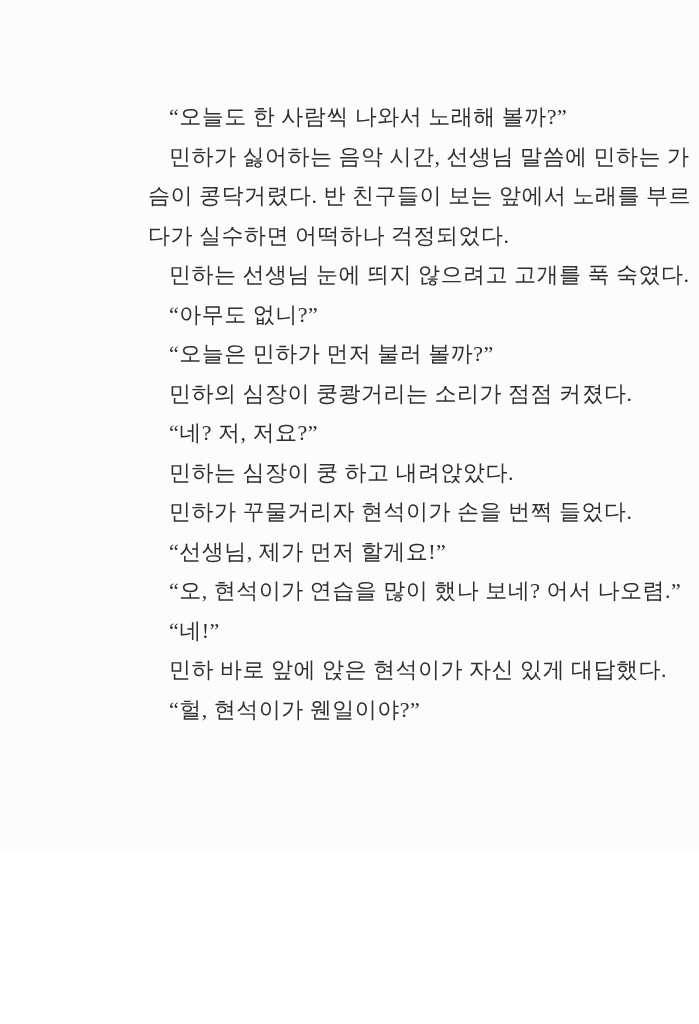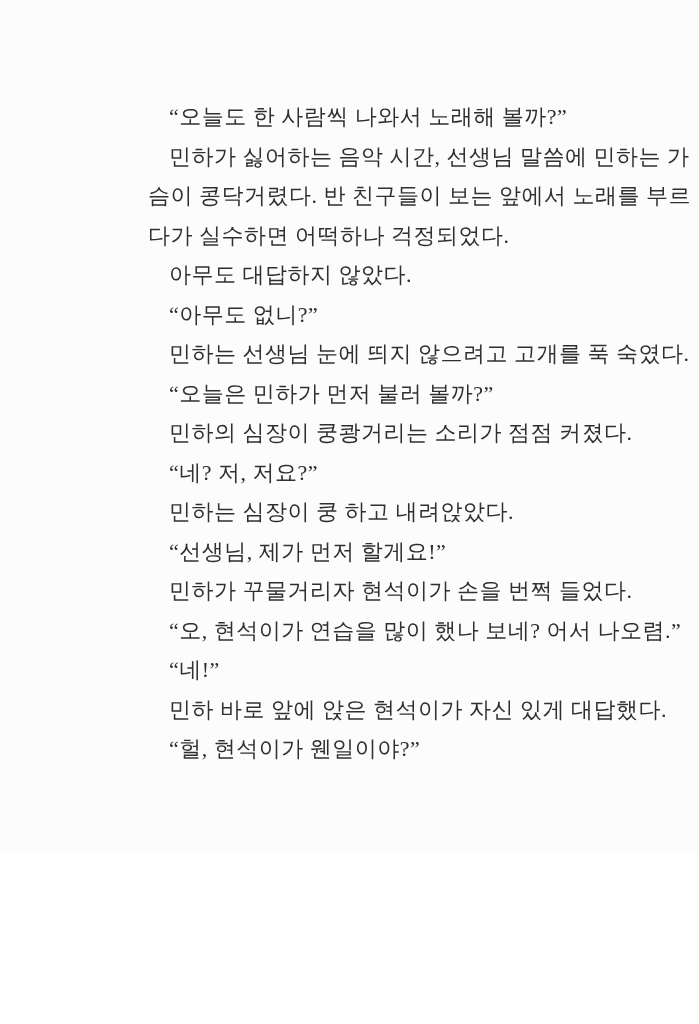--- a/index.html
+++ b/index.html
@@ -66,29 +66,28 @@
 </head>
 <body>
 
 <div class="page">
 
   <div class="text-block">
       <div class="line indent">“오늘도 한 사람씩 나와서 노래해 볼까?”</div>
       <div class="line indent">민하가 싫어하는 음악 시간, 선생님 말씀에 민하는 가</div>
       <div class="line">슴이 콩닥거렸다. 반 친구들이 보는 앞에서 노래를 부르</div>
       <div class="line">다가 실수하면 어떡하나 걱정되었다.</div>
-      <div class="line indent">아무도 대답하지 않았다.</div>
+      <div class="line indent">민하는 선생님 눈에 띄지 않으려고 고개를 푹 숙였다.</div>
       <div class="line indent">“아무도 없니?”</div>
-      <div class="line indent">민하는 선생님 눈에 띄지 않으려고 고개를 푹 숙였다.</div>
       <div class="line indent">“오늘은 민하가 먼저 불러 볼까?”</div>
       <div class="line indent">민하의 심장이 쿵쾅거리는 소리가 점점 커졌다.</div>
       <div class="line indent">“네? 저, 저요?”</div>
       <div class="line indent">민하는 심장이 쿵 하고 내려앉았다.</div>
+      <div class="line indent">민하가 꾸물거리자 현석이가 손을 번쩍 들었다.</div>
       <div class="line indent">“선생님, 제가 먼저 할게요!”</div>
-      <div class="line indent">민하가 꾸물거리자 현석이가 손을 번쩍 들었다.</div>
       <div class="line indent">“오, 현석이가 연습을 많이 했나 보네? 어서 나오렴.”</div>
       <div class="line indent">“네!”</div>
       <div class="line indent">민하 바로 앞에 앉은 현석이가 자신 있게 대답했다.</div>
       <div class="line indent">“헐, 현석이가 웬일이야?”</div>
     </div>
 
   <div class="page-number-cloud">
     <svg viewBox="0 0 74 46">
       <path id="cloud-path" d="M 8,23
                C 4,16 11,9 19,12

